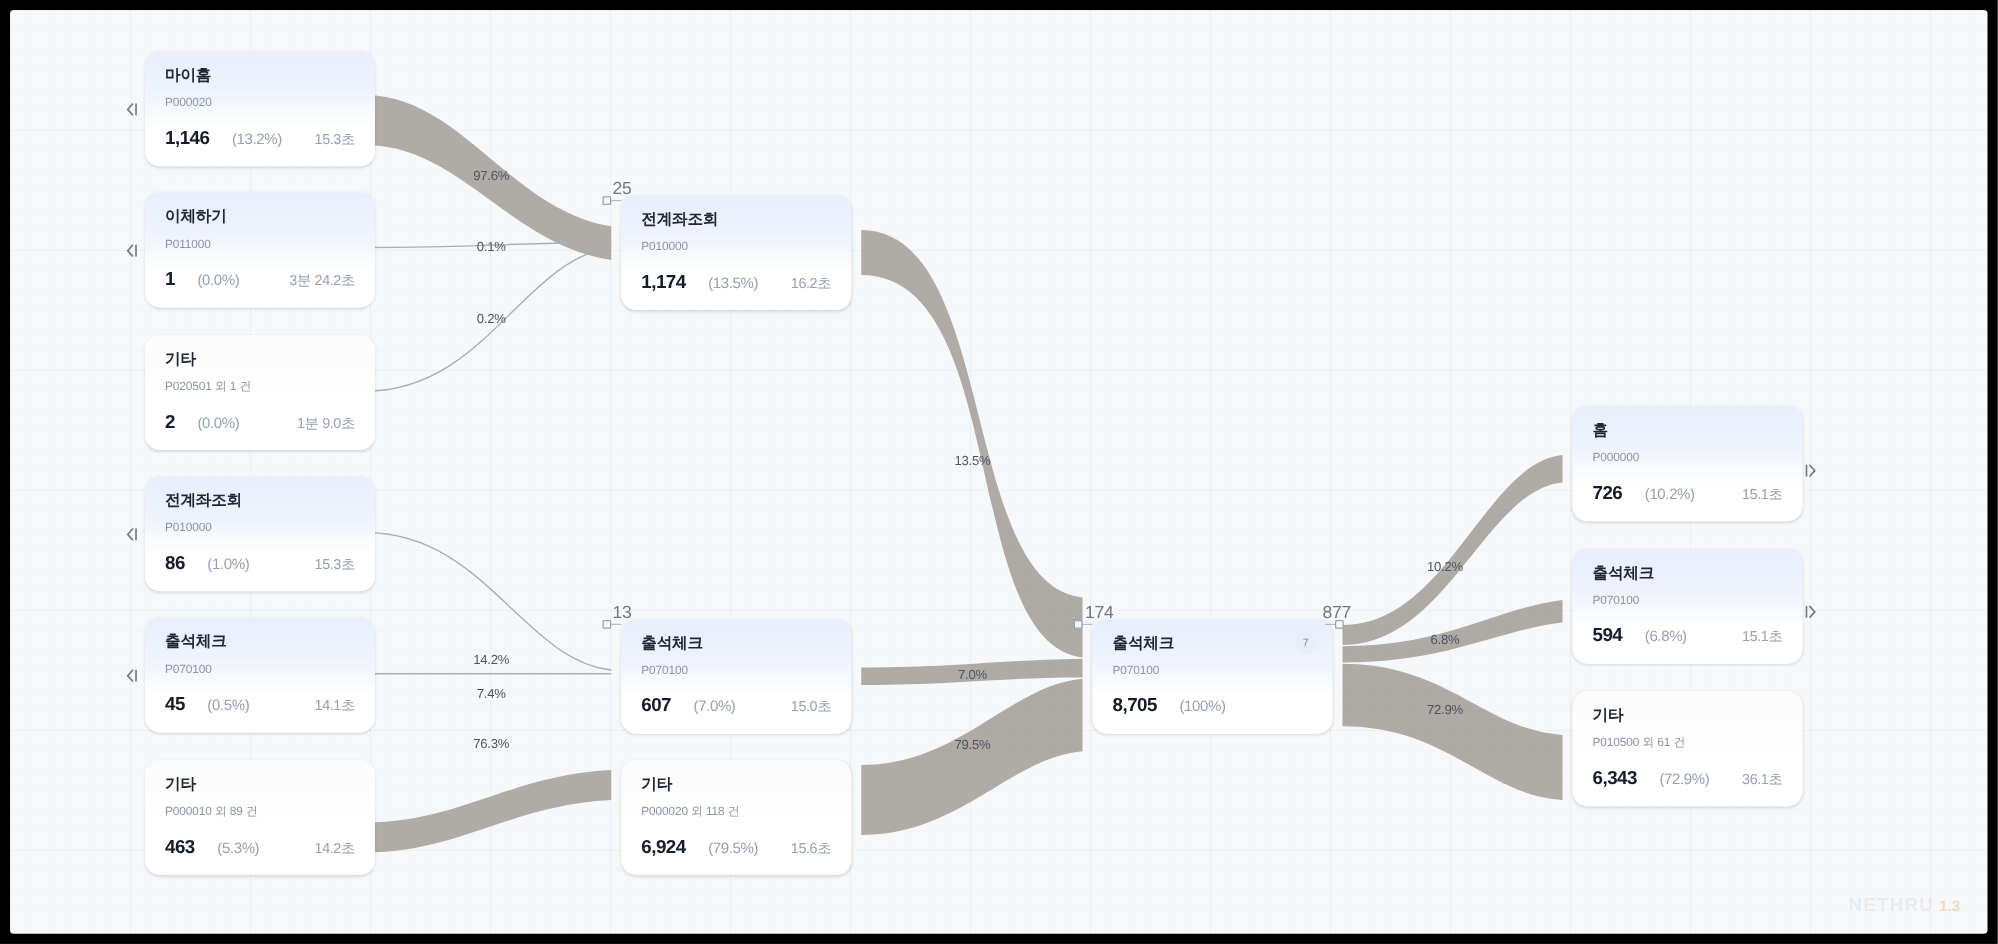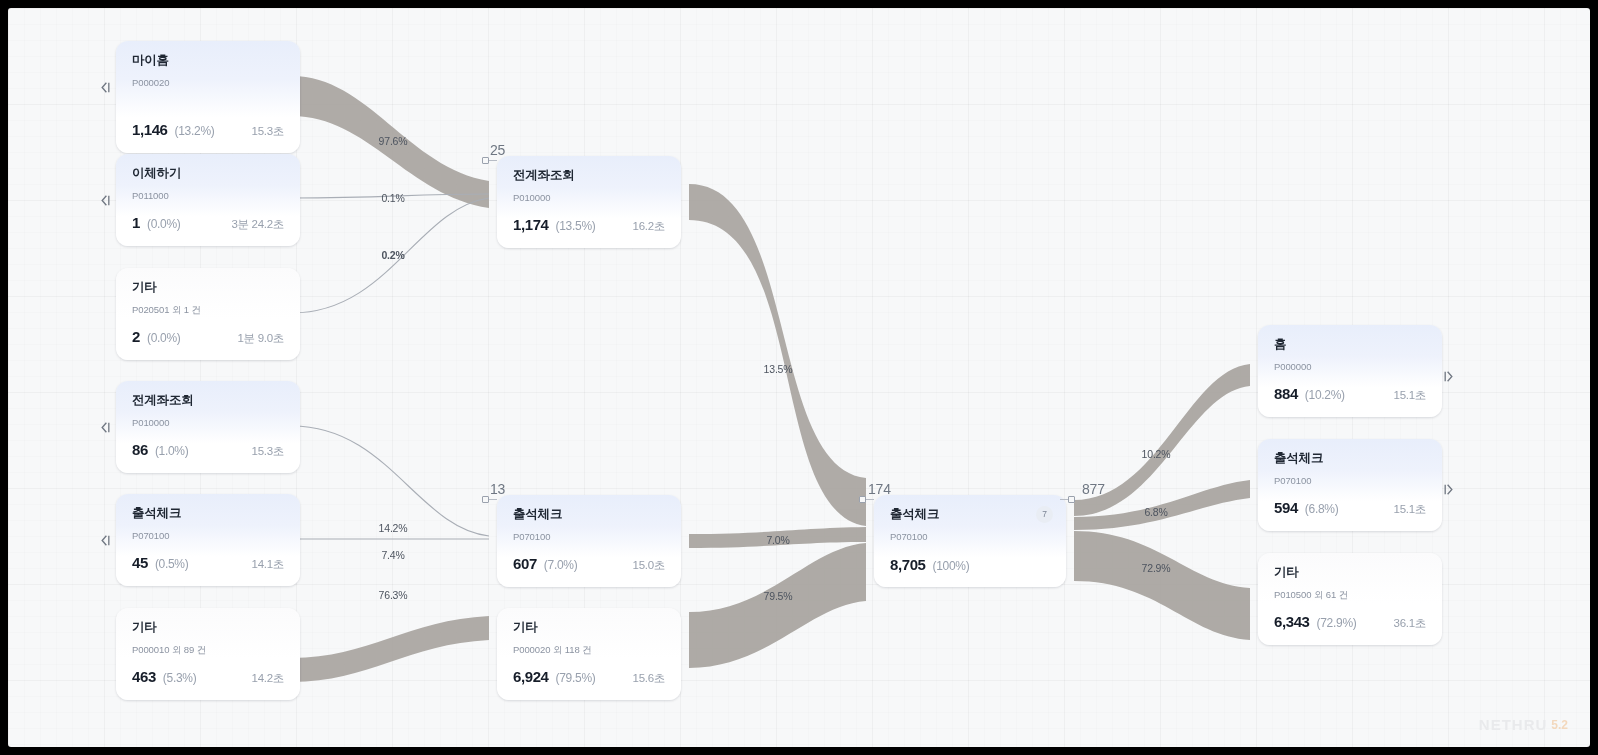--- a/index.html
+++ b/index.html
@@ -47,21 +47,21 @@
     letter-spacing: -0.2px; line-height: 1;
   }
   .node .code {
     margin-top: 11px;
     font-size: 9.5px; color: #8b93a1; letter-spacing: -0.1px; line-height: 1;
   }
   .node .metrics {
     position: absolute; left: 16px; right: 16px; bottom: 14px;
     display: flex; align-items: baseline; justify-content: space-between;
   }
-  .node .left-metric { display: flex; align-items: baseline; gap: 7px; }
+  .node .left-metric { display: flex; align-items: baseline; gap: 18px; }
   .node .count { font-size: 15px; font-weight: 700; color: #161d29; letter-spacing: -0.4px; }
   .node .pct { font-size: 12px; color: #98a0ad; letter-spacing: -0.3px; }
   .node .dur { font-size: 11.5px; color: #98a0ad; letter-spacing: -0.3px; }
 
   .node .badge {
     position: absolute; top: 11px; right: 13px;
     width: 17px; height: 17px; border-radius: 50%;
     background: #e9edf4; color: #7b8494;
     font-size: 8.5px; line-height: 17px; text-align: center;
   }
@@ -126,21 +126,21 @@
       <path d="M284,190 C 380,190 400,186 481,186"></path>
 
       <path d="M284,305 C 380,305 410,200 481,190"></path>
 
       <path d="M284,418 C 380,418 410,520 481,528"></path>
 
       <path d="M284,531 C 380,531 410,531 481,531"></path>
     </g>
   </svg>
 
-  <div class="node tinted" style="left:108px;top:33px;width:184px;height:112px;">
+  <div class="node tinted" style="left:108px;top:33px;width:184px;height:92px;">
     <div class="title">마이홈</div>
     <div class="code">P000020</div>
     <div class="metrics">
       <div class="left-metric">
         <span class="count">1,146</span>
         <span class="pct">(13.2%)</span>
       </div>
       <span class="dur">15.3초</span>
     </div>
   </div>
@@ -252,21 +252,21 @@
       </div>
       <span class="dur"></span>
     </div>
   </div>
 
   <div class="node tinted" style="left:1250px;top:317px;width:184px;height:92px;">
     <div class="title">홈</div>
     <div class="code">P000000</div>
     <div class="metrics">
       <div class="left-metric">
-        <span class="count">884</span>
+        <span class="count">726</span>
         <span class="pct">(10.2%)</span>
       </div>
       <span class="dur">15.1초</span>
     </div>
   </div>
 
   <div class="node tinted" style="left:1250px;top:431px;width:184px;height:92px;">
     <div class="title">출석체크</div>
     <div class="code">P070100</div>
     <div class="metrics">
@@ -323,32 +323,32 @@
   <div class="handle-sq" style="left:474px;top:488px;"></div>
   <div class="handle-line" style="left:481px;top:491px;width:8px;"></div>
   <div class="handle-num" style="left:482px;top:473px;">13</div>
 
   <div class="handle-sq" style="left:851px;top:488px;"></div>
   <div class="handle-line" style="left:858px;top:491px;width:8px;"></div>
   <div class="handle-num" style="left:860px;top:473px;">174</div>
 
   <div class="handle-sq" style="left:1060px;top:488px;"></div>
   <div class="handle-line" style="left:1052px;top:491px;width:8px;"></div>
-  <div class="handle-num" style="left:1074px;top:473px;text-align:right;">877</div>
+  <div class="handle-num" style="left:1050px;top:473px;text-align:right;">877</div>
 
   <div class="flow-label" style="left:385px;top:133px;">97.6%</div>
   <div class="flow-label" style="left:385px;top:190px;">0.1%</div>
-  <div class="flow-label" style="left:385px;top:247px;font-weight:bold;">0.2%</div>
+  <div class="flow-label" style="left:385px;top:247px;">0.2%</div>
   <div class="flow-label" style="left:385px;top:478px;margin-top:42px;">14.2%</div>
   <div class="flow-label" style="left:385px;top:547px;">7.4%</div>
   <div class="flow-label" style="left:385px;top:587px;">76.3%</div>
   <div class="flow-label" style="left:770px;top:361px;">13.5%</div>
   <div class="flow-label" style="left:770px;top:532px;">7.0%</div>
   <div class="flow-label" style="left:770px;top:588px;">79.5%</div>
   <div class="flow-label" style="left:1148px;top:446px;">10.2%</div>
   <div class="flow-label" style="left:1148px;top:504px;">6.8%</div>
   <div class="flow-label" style="left:1148px;top:560px;">72.9%</div>
 
   <div id="watermark">
     <span>NETHRU</span>
-    <span class="mark">5.2</span>
+    <span class="mark">1.3</span>
   </div>
 </div>
 
 </body></html>

